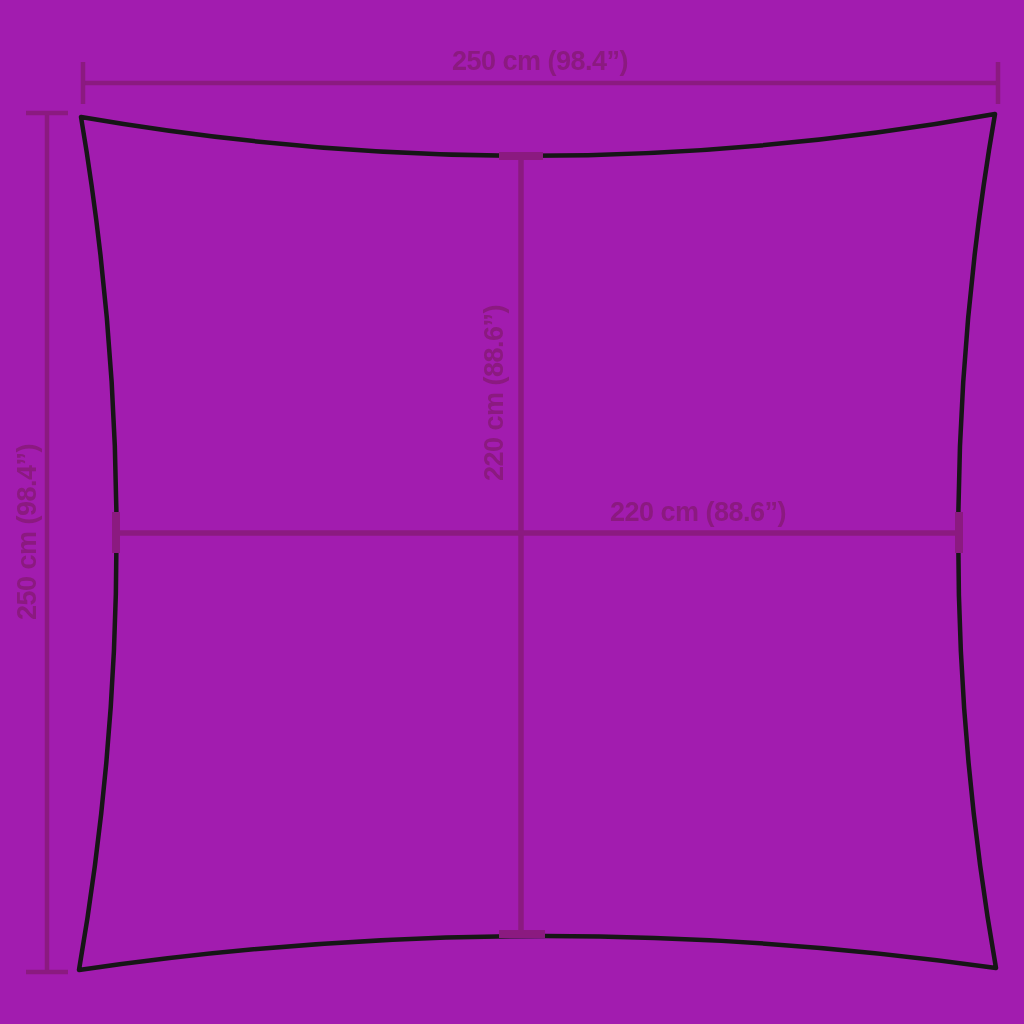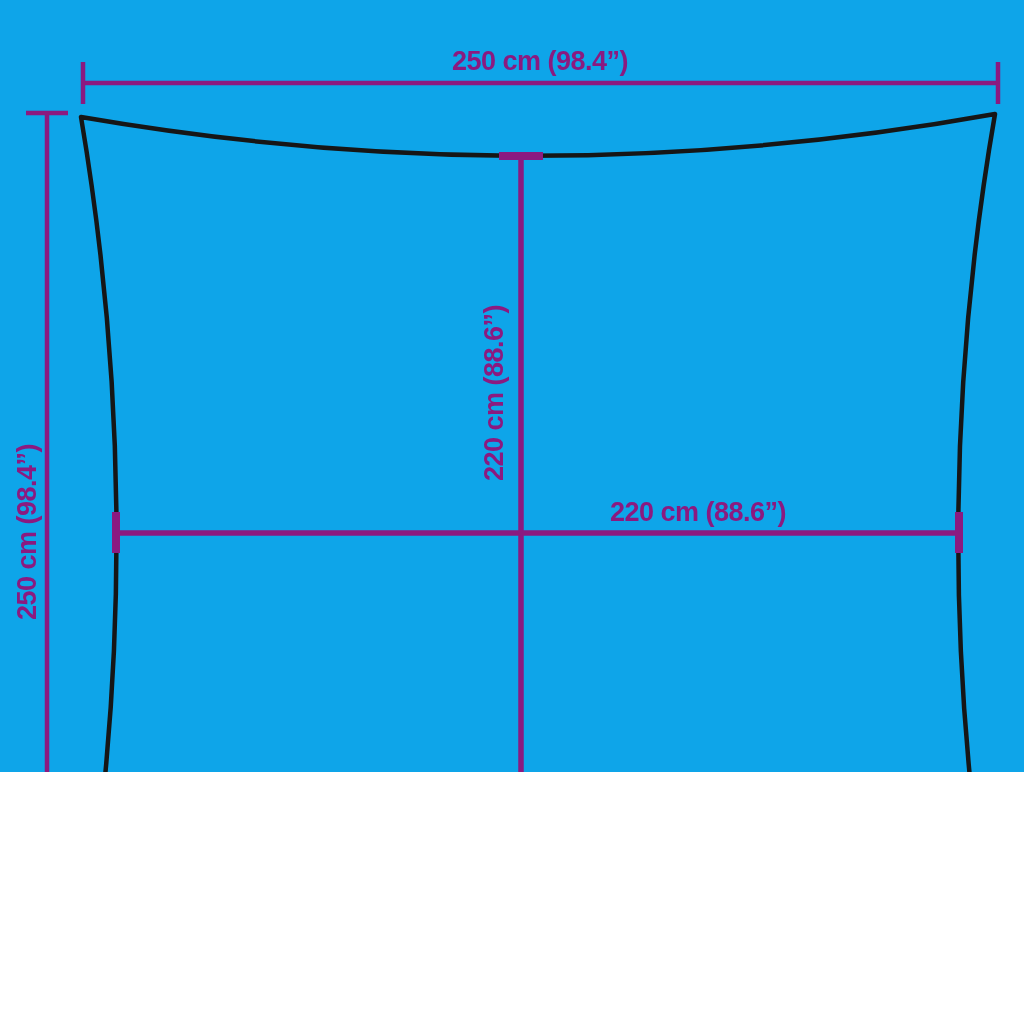--- a/index.html
+++ b/index.html
@@ -3,22 +3,22 @@
 <meta charset="utf-8">
 <style>
   html, body {
     margin: 0;
     padding: 0;
     background: #ffffff;
   }
   .stage {
     position: relative;
     width: 1024px;
-    height: 772px;
-    background: #0ea5e9;
+    height: 1024px;
+    background: #a21caf;
     font-family: "Liberation Sans", sans-serif;
   }
   svg.diagram {
     display: block;
     width: 1024px;
     height: 1024px;
   }
   text.dim-label {
     font-family: "Liberation Sans", sans-serif;
     font-weight: bold;

